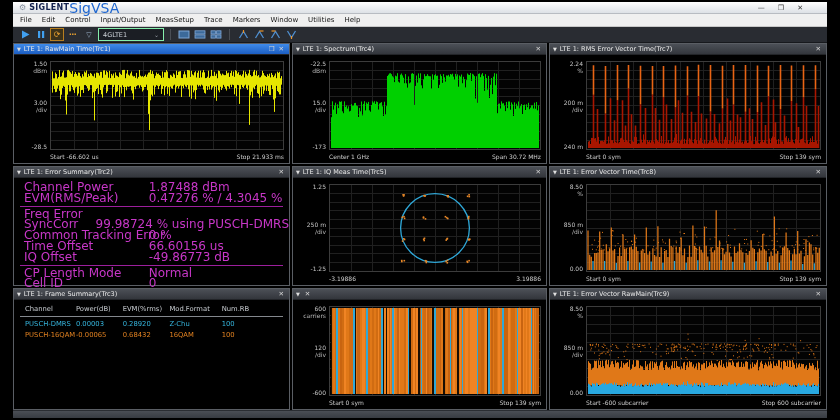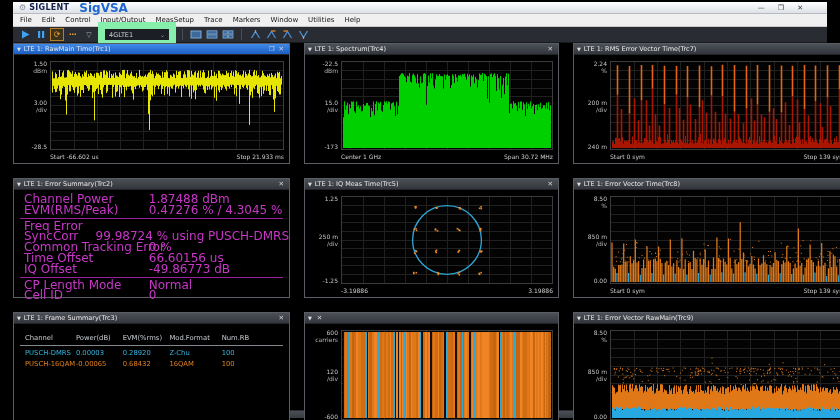--- a/index.html
+++ b/index.html
@@ -5,43 +5,43 @@
   html,body{margin:0;padding:0}
   body{width:840px;height:420px;background:#000;position:relative;overflow:hidden;
        font-family:"DejaVu Sans","Liberation Sans",sans-serif;-webkit-font-smoothing:antialiased}
   .app{position:absolute;left:13px;top:2px;width:814px;height:416px;background:#101216}
 
   
   .titlebar{height:12px;background:linear-gradient(#ffffff,#dde1e6);display:flex;align-items:center;
             padding:0 6px;position:relative;border-bottom:1px solid #b8bcc2;box-sizing:border-box}
   .gear{font-size:8px;line-height:8px;color:#8892a0;margin-right:3px}
   .brand{font-size:8px;font-weight:bold;color:#13214d;letter-spacing:.3px}
-  .brand-app{font-size:12px;font-weight:bold;color:#1e66d0;margin-left:10px}
+  .brand-app{font-size:14px;font-weight:normal;color:#1e66d0;margin-left:0}
   .winbtns{position:absolute;right:24px;top:0;height:12px;display:flex;gap:13px;align-items:center;
            color:#3a3a3a;font-size:7px;line-height:12px}
   .winbtn{cursor:default}
 
   
   .menubar{height:13px;background:#f0f0f0;display:flex;align-items:center;font-size:7px;color:#141414;
            padding-left:2px;border-bottom:1px solid #c8c8c8;box-sizing:border-box}
   .menu-item{padding:0 5px;white-space:nowrap}
 
   
   .toolbar{height:16px;background:#292c32;display:flex;align-items:center;gap:2px;padding-left:5px;
            border-bottom:1px solid #17191d;box-sizing:border-box}
   .tb-btn{width:14px;height:13px;display:flex;align-items:center;justify-content:center}
   .tb-boxed{border:1px solid #b87f20;background:#3c321a;box-sizing:border-box}
   .tb-sep{width:1px;height:11px;background:#4a4e55;margin:0 4px}
-  .dd{height:11px;background:#1b1e24;border:7px solid #86efac;color:#ccd1d7;font-size:6.5px;
+  .dd{height:11px;background:#1b1e24;border:1px solid #86efac;color:#ccd1d7;font-size:6.5px;
       display:flex;align-items:center;padding:0 4px;width:56px;justify-content:space-between}
   .dd-car{color:#9aa0a8;font-size:6px}
 
   
   .grid{height:367px;display:grid;grid-template-columns:277px 255px 278px;grid-template-rows:121px 120px 122px;
-        gap:14px;background:#000}
+        gap:2px;background:#000}
   .panel{position:relative;background:#000;border:1px solid #5a5e64;box-sizing:border-box}
   .ptitle{height:11px;background:linear-gradient(#4c5057,#33363c);display:flex;align-items:center;
           padding:0 3px;font-size:6.5px;color:#e9e9e9;border-bottom:1px solid #222428;box-sizing:border-box}
   .ptitle.active{background:linear-gradient(#3f8bea,#1c5ec2)}
   .ptri{color:#e0e0e0;font-size:5px;margin-right:3px}
   .ptxt{flex:1;white-space:nowrap;overflow:hidden}
   .pbtn{color:#d6d6d6;font-size:6.5px;padding:0 2px;line-height:10px}
   .pbody{position:absolute;top:10px;left:0;right:0;bottom:0}
 
   
@@ -56,21 +56,21 @@
         font-size:6px;color:#cfcfcf;line-height:12px}
 
   
   .sum{padding-top:5px}
   .sum-row{display:flex;font-size:12px;line-height:10.8px;color:#c837c8}
   .sum-label{width:49%;padding-left:10px;box-sizing:border-box;white-space:nowrap}
   .sum-val{flex:1;white-space:nowrap}
   .sum-sep{border-top:1px solid #9c1f9c;margin:2px 6px}
 
   
-  .tbl{padding-top:10px;font-size:6.8px}
+  .tbl{padding-top:5px;font-size:6.8px}
   .tbl-row{display:flex;line-height:11px;white-space:nowrap}
   .tbl-head{color:#c9cdd2}
   .row-dmrs{color:#35b4dc}
   .row-qam{color:#e08020}
   .tc{padding-left:11px;box-sizing:border-box}
   .tc0{width:18.5%}.tc1{width:17%}.tc2{width:17%}.tc3{width:19%}.tc4{flex:1}
   .tbl-sep{border-top:1px solid #84888e;margin:1px 6px 2px 6px}
 
   .statusbar{height:8px;background:linear-gradient(#4a4e55,#383c42);border-top:1px solid #2a2d32;box-sizing:border-box}
 </style>

